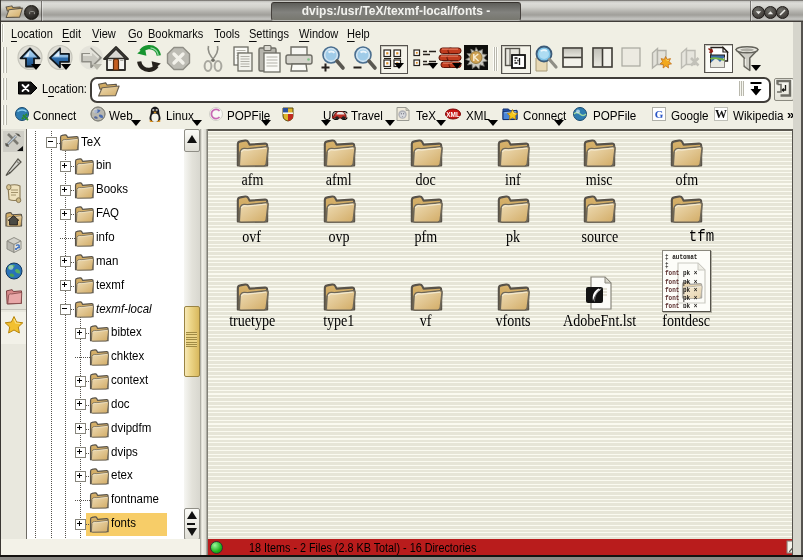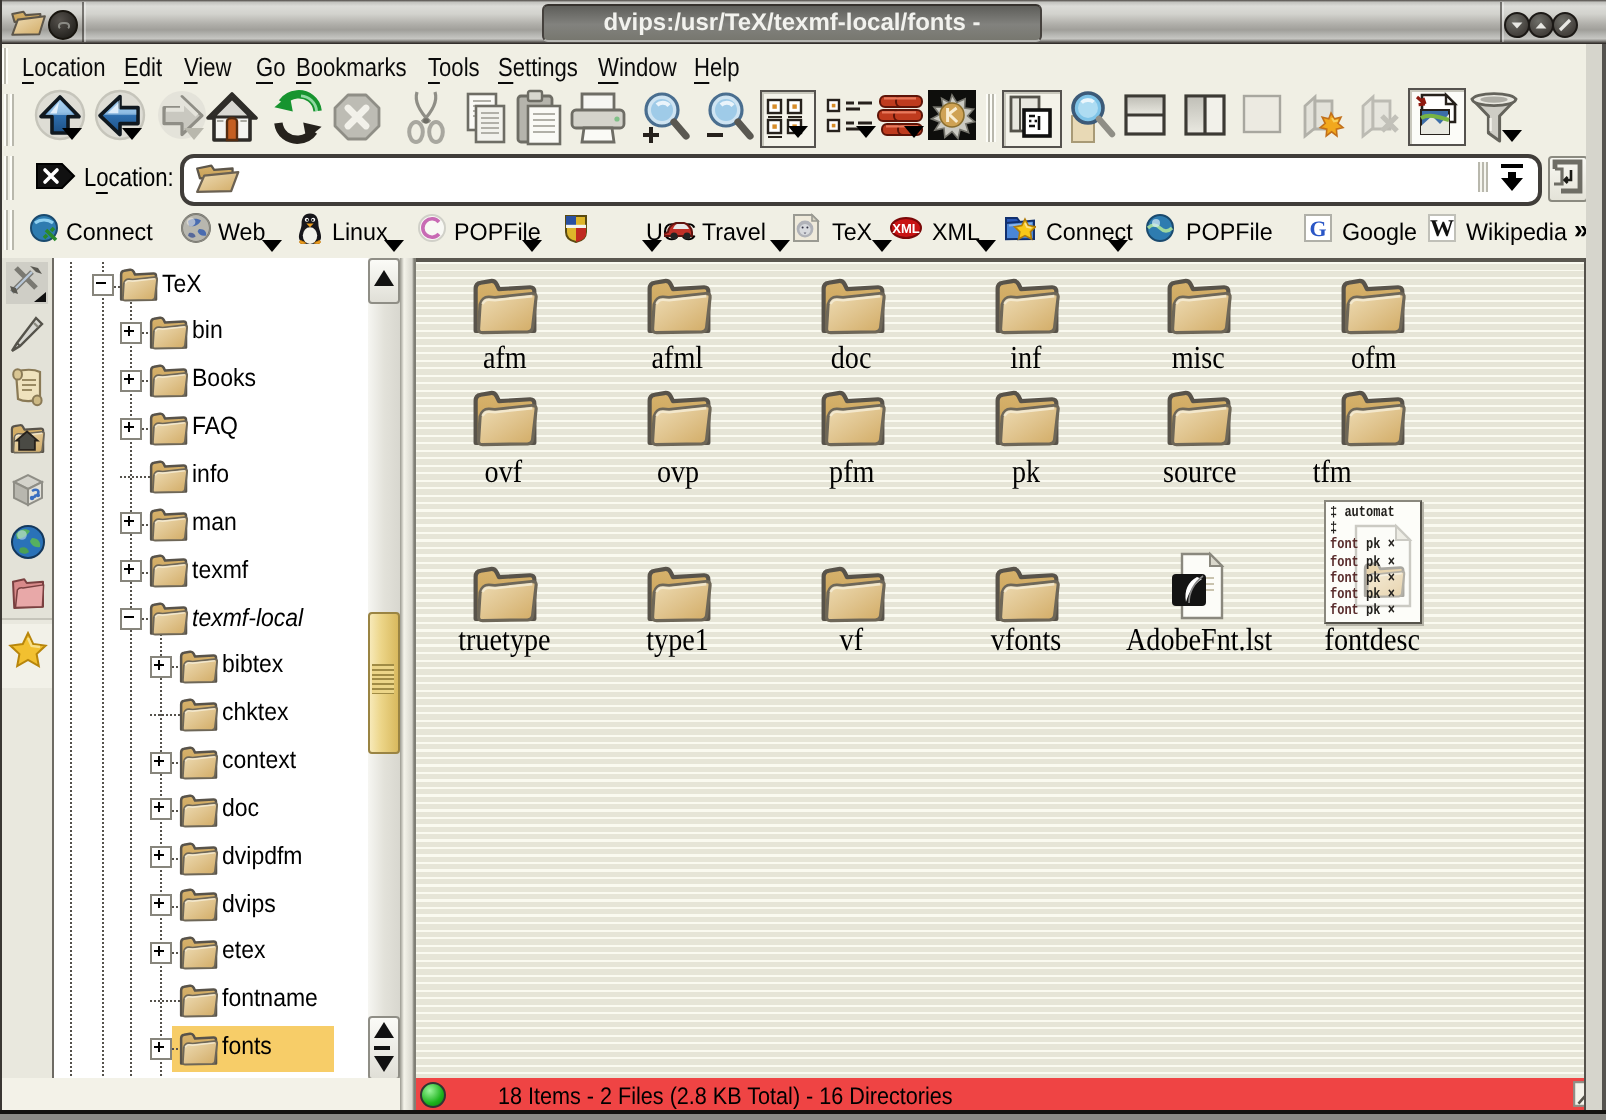--- a/index.html
+++ b/index.html
@@ -35,21 +35,21 @@
 #gobtn{left:774px;top:78px;width:18px;height:21px;background:linear-gradient(#f8f8f2,#e4e3d8);border:1px solid #8b8a80;border-radius:2px;}
 
 #strip{left:1px;top:129px;width:25px;height:410px;background:#e9e8de;}
 #stripbrd{left:26px;top:129px;width:1px;height:427px;background:#6e6b64;}
 #tree{left:27px;top:129px;width:157px;height:410px;background:#ffffff;}
 #vscroll{left:184px;top:129px;width:16px;height:410px;background:linear-gradient(to right,#f6f6f2,#e3e2da 50%,#d8d7cf);}
 #splitter{left:200px;top:129px;width:8px;height:427px;background:linear-gradient(to right,#9a9990 0,#f4f3ea 2px,#d9d8cf 6px,#807f76 7px);}
 #main{left:208px;top:131px;width:584px;height:408px;
 background:repeating-linear-gradient(to bottom,#fafaf0 0,#fafaf0 1px,#e6e5d7 1px,#e6e5d7 3.75px);}
 #maintop{left:1px;top:129px;width:791px;height:2px;background:#5a574f;}
-#status{left:208px;top:539px;width:590px;height:16px;background:#ef4444;font-size:12px;color:#000;}
+#status{left:208px;top:539px;width:590px;height:16px;background:#b91c1c;font-size:12px;color:#000;}
 #statusl{left:1px;top:539px;width:199px;height:16px;background:#f3f2e8;}
 
 #brd-l{left:0;top:0;width:1px;height:560px;background:#3a3733;}
 #brd-r1{left:792px;top:129px;width:1px;height:427px;background:#55524c;}
 #brd-r2{left:793px;top:22px;width:8px;height:534px;background:#d6d5cc;}
 #brd-r3{left:801px;top:22px;width:2px;height:534px;background:#55534f;}
 #brd-b1{left:0;top:555px;width:803px;height:2px;background:#14120f;}
 #brd-b2{left:0;top:557px;width:803px;height:3px;background:#8b8a85;}
 
 .trow{font-size:12.5px;color:#000;}
@@ -666,21 +666,21 @@
         <use href="#folder"></use>
       </svg>
 <div class="abs flabel" style="left:261.5px;top:97px;width:87px;"><span>pk</span></div>
 <svg class="abs" style="left:371.3px;top:59.0px;" width="40" height="37" viewBox="0 0 32 30">
         <use href="#folder"></use>
       </svg>
 <div class="abs flabel" style="left:348.0px;top:97px;width:87px;"><span>source</span></div>
 <svg class="abs" style="left:458.3px;top:59.0px;" width="40" height="37" viewBox="0 0 32 30">
         <use href="#folder"></use>
       </svg>
-<div class="abs flabel" style="left:415px;top:97px;width:87px;"><span>tfm</span></div>
+<div class="abs flabel" style="left:450px;top:97px;width:87px;font-family:Liberation Mono, monospace;"><span>tfm</span></div>
 <svg class="abs" style="left:23.8px;top:146.5px;" width="40" height="37" viewBox="0 0 32 30">
         <use href="#folder"></use>
       </svg>
 <div class="abs flabel" style="left:0.5px;top:180.5px;width:87px;"><span>truetype</span></div>
 <svg class="abs" style="left:110.8px;top:146.5px;" width="40" height="37" viewBox="0 0 32 30">
         <use href="#folder"></use>
       </svg>
 <div class="abs flabel" style="left:87.5px;top:180.5px;width:87px;"><span>type1</span></div>
 <svg class="abs" style="left:197.8px;top:146.5px;" width="40" height="37" viewBox="0 0 32 30">
         <use href="#folder"></use>

